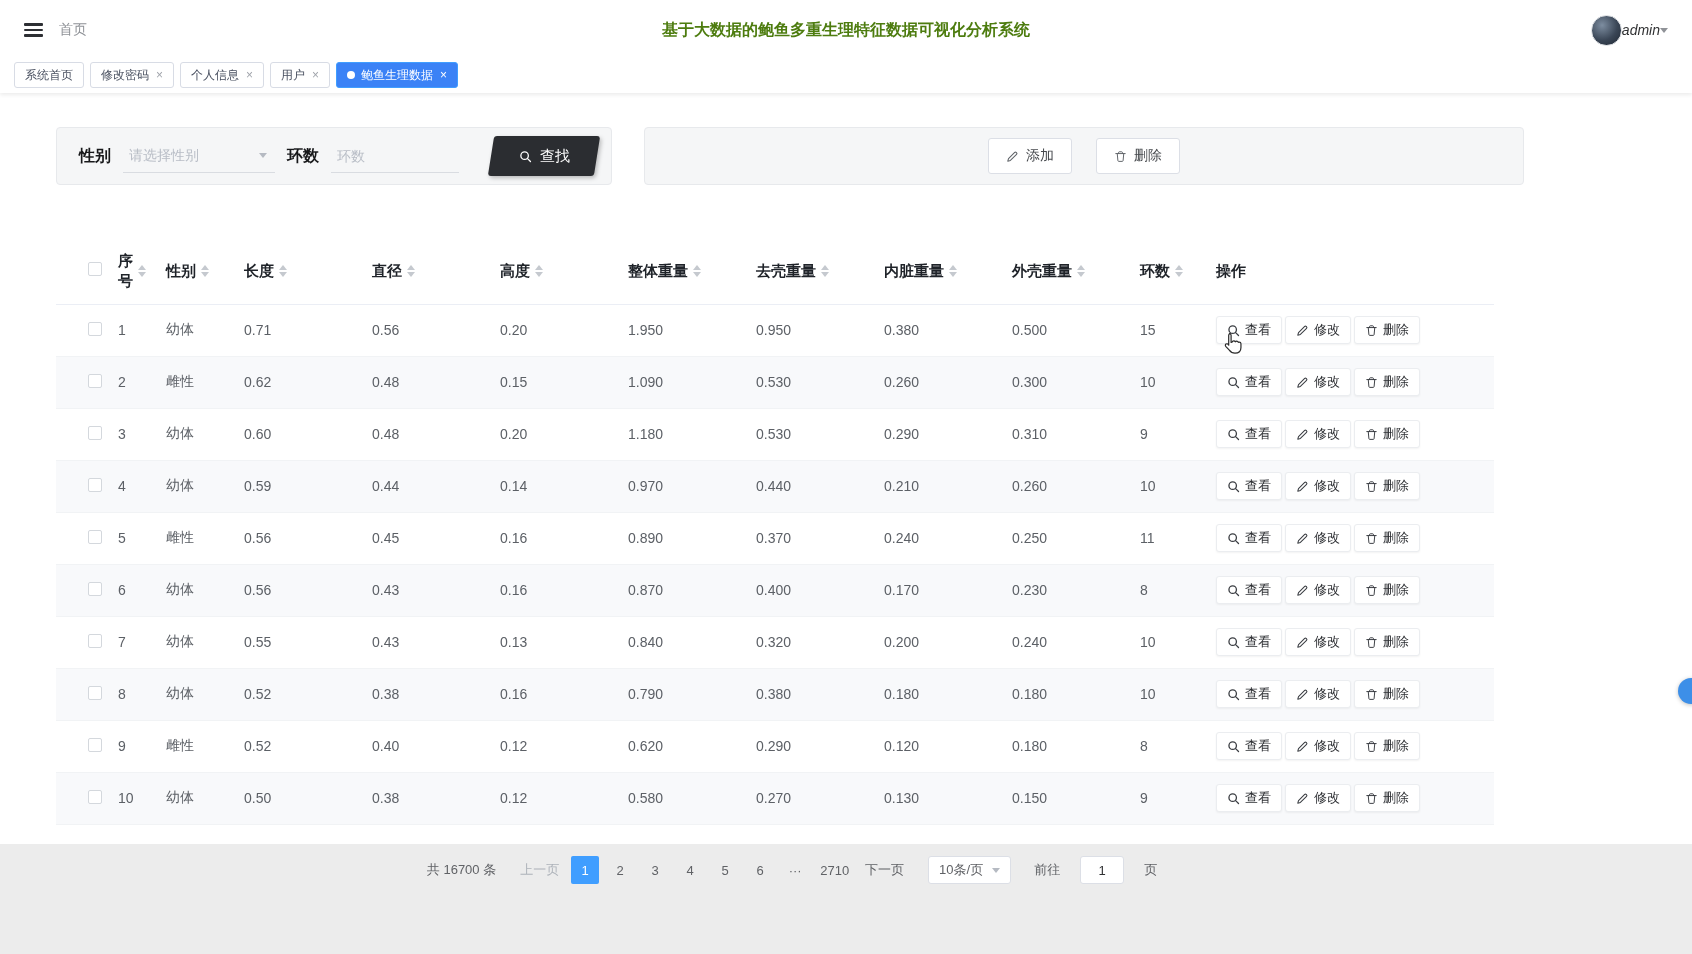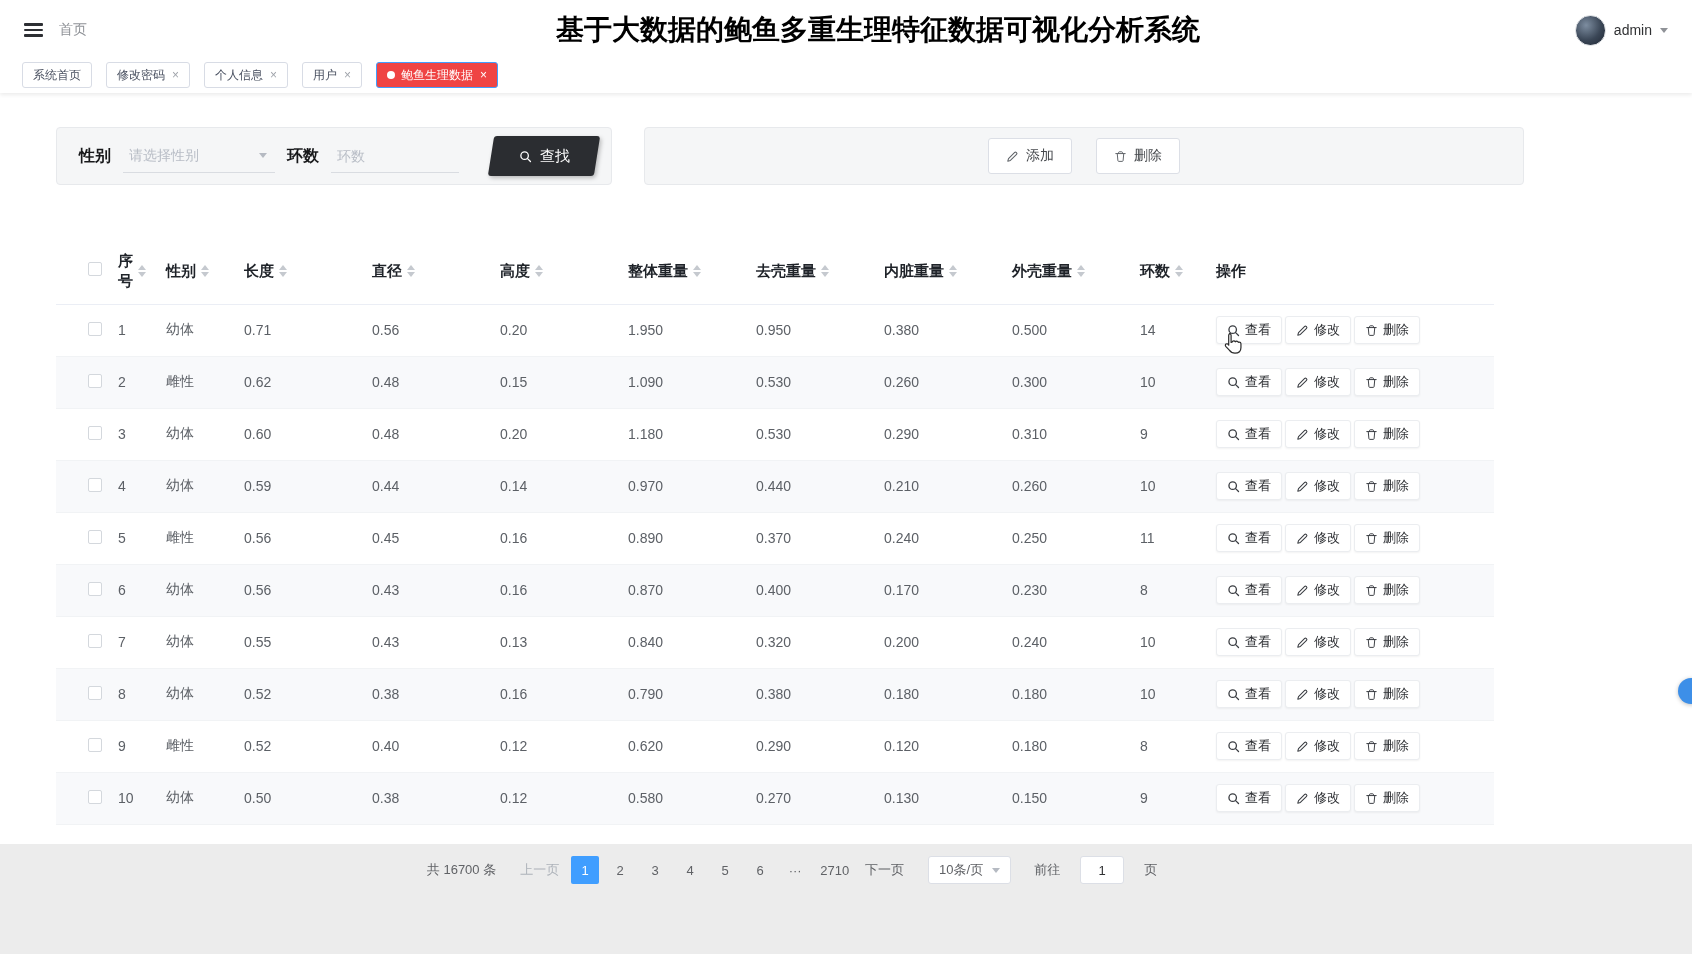--- a/index.html
+++ b/index.html
@@ -9,34 +9,34 @@
     background:#fff; color:#303133; position:relative;
   }
   button { font-family:inherit; }
 
   
   .topbar { height:60px; display:flex; align-items:center; padding:0 24px; background:#fff; position:relative; z-index:3; }
   .tb-left { display:flex; align-items:center; gap:16px; }
   .hamburger { display:inline-block; cursor:pointer; }
   .hamburger i { display:block; width:19px; height:2.6px; background:#2d2f33; margin:3.2px 0; border-radius:1px; }
   .crumb { font-size:14px; color:#8f9297; cursor:pointer; }
-  .title { position:absolute; left:50%; transform:translateX(-50%); font-size:28px; font-weight:700; color:#000000; white-space:nowrap;margin-left:32px; }
-  .tb-right { margin-left:auto; display:flex; align-items:center; gap:8px; cursor:pointer; }
+  .title { position:absolute; left:50%; transform:translateX(-50%); font-size:16px; font-weight:700; color:#4d7c0f; white-space:nowrap; }
+  .tb-right { margin-left:auto; display:flex; align-items:center; gap:0; cursor:pointer;font-style:italic; }
   .avatar { width:31px; height:31px; border-radius:50%; border:1px solid #d9dce0;
             background:radial-gradient(circle at 35% 32%, #7d8da0 0%, #3a4656 55%, #1f2732 100%); }
   .uname { font-size:14px; color:#303133; }
   .caret-down { width:0; height:0; border-left:4.5px solid transparent; border-right:4.5px solid transparent; border-top:5.5px solid #8f9297; display:inline-block; }
 
   
   .tabbar { height:33px; display:flex; align-items:flex-start; gap:6px; padding:2px 0 0 14px; background:#fff;
             box-shadow:0 2px 4px rgba(0,0,0,.08); position:relative; z-index:2; }
   .tag { display:inline-flex; align-items:center; gap:6px; height:26px; padding:0 10px; border:1px solid #d8dce5;
-         border-radius:3px; font-size:12px; color:#495060; background:#fff; cursor:pointer; white-space:nowrap;margin-left:8px; }
+         border-radius:3px; font-size:12px; color:#495060; background:#fff; cursor:pointer; white-space:nowrap; }
   .tag-close { font-size:12px; color:#a0a4ab; margin-left:1px; line-height:1; }
-  .tag.active { background:#ef4444; border-color:#409eff; color:#fff;text-align:center; }
+  .tag.active { background:#3b82f6; border-color:#409eff; color:#fff;text-align:center; }
   .tag.active .tag-close { color:#fff; }
   .dot { width:8px; height:8px; border-radius:50%; background:#fff; display:inline-block; }
 
   
   .content { padding:34px 0 0 56px; position:relative; z-index:1; }
   .toolbar-row { display:flex; gap:32px; }
   .panel { background:#f5f6f7; border:1px solid #e7e9ec; border-radius:4px; height:58px; display:flex; align-items:center; }
   .search-panel { width:556px; padding-left:22px; gap:12px; }
   .f-label { font-size:16px; font-weight:700; color:#17181a; }
   .select-box { width:152px; height:34px; display:flex; align-items:center; justify-content:space-between;
@@ -293,21 +293,21 @@
           <td class="c0"><span class="checkbox"></span></td>
           <td class="c1">1</td>
           <td class="c2">幼体</td>
           <td class="c3">0.71</td>
           <td class="c4">0.56</td>
           <td class="c5">0.20</td>
           <td class="c6">1.950</td>
           <td class="c7">0.950</td>
           <td class="c8">0.380</td>
           <td class="c9">0.500</td>
-          <td class="c10">14</td>
+          <td class="c10">15</td>
           <td class="c11">
             <div class="actions">
               <button class="mini-btn"><span class="ico">
                   <svg width="13" height="13" viewBox="0 0 16 16" fill="none">
                     <circle cx="7" cy="7" r="4.6" stroke="currentColor" stroke-width="1.6"></circle>
                     <path d="M10.6 10.6L14.2 14.2" stroke="currentColor" stroke-width="1.6" stroke-linecap="round"></path>
                   </svg>
                 </span>查看</button>
               <button class="mini-btn"><span class="ico">
                   <svg width="13" height="13" viewBox="0 0 16 16" fill="none">

